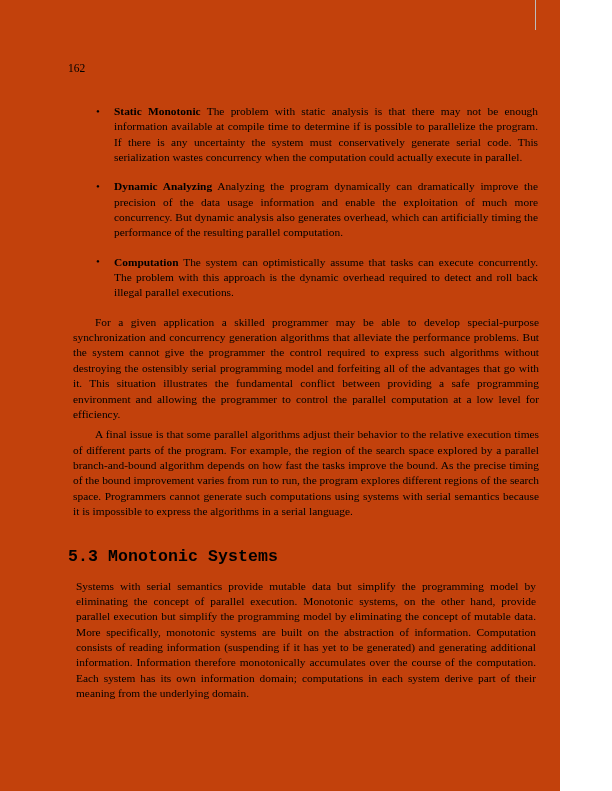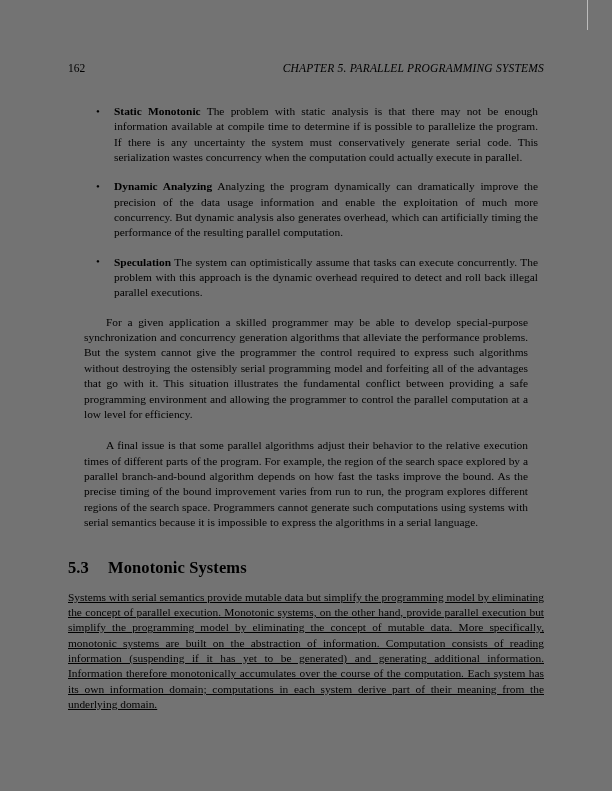--- a/index.html
+++ b/index.html
@@ -2,23 +2,23 @@
 <html><head>
 <meta charset="utf-8">
 <style>
   html, body {
     margin: 0;
     padding: 0;
     background: #ffffff;
   }
   .page {
     position: relative;
-    width: 612px;
+    width: 560px;
     height: 791px;
-    background: #737373;
+    background: #c2410c;
     font-family: "Liberation Serif", serif;
     color: #000000;
     overflow: hidden;
   }
   .edge-mark {
     position: absolute;
     top: 0;
     right: 24px;
     width: 1px;
     height: 30px;
@@ -72,72 +72,70 @@
   ul.bullets li .bullet-dot {
     position: absolute;
     left: 2px;
     top: -0.5px;
     font-size: 11px;
   }
   .lead {
     font-weight: bold;
   }
   p.para {
-    margin: 16px;
+    margin: 5px;
     text-indent: 22px;
     text-align: justify;
   }
   p.para.first-after-list {
     margin-top: 4px;
   }
   p.noindent {
-    margin: 0;
+    margin: 8px;
     text-indent: 0;
     text-align: justify;
-    text-decoration: underline;
   }
   h2.section {
-    font-family: Liberation Serif, serif;
+    font-family: Liberation Mono, monospace;
     font-size: 16.5px;
     font-weight: bold;
     margin: 30px 0 14px 0;
     text-align: left;
     letter-spacing: 0.1px;
   }
   h2.section .num {
     display: inline-block;
     width: 40px;
   }
 </style>
 </head>
 <body>
 
 <div class="page">
 
   <div class="edge-mark"></div>
 
   <div class="header">
     <span class="folio">162</span>
-    <span class="running-title">CHAPTER 5.   PARALLEL PROGRAMMING SYSTEMS</span>
   </div>
 
   <div class="body">
 
     <ul class="bullets">
       <li>
         <span class="bullet-dot">•</span>
         <span class="lead">Static Monotonic</span><span> The problem with static analysis is that there may not be enough information available at compile time to determine if is possible to parallelize the program. If there is any uncertainty the system must conservatively generate serial code. This serialization wastes concurrency when the computation could actually execute in parallel.</span>
       </li>
       <li>
         <span class="bullet-dot">•</span>
         <span class="lead">Dynamic Analyzing</span><span> Analyzing the program dynamically can dramatically improve the precision of the data usage information and enable the exploitation of much more concurrency. But dynamic analysis also generates overhead, which can artificially timing the performance of the resulting parallel computation.</span>
       </li>
       <li>
         <span class="bullet-dot">•</span>
-        <span class="lead">Speculation</span><span> The system can optimistically assume that tasks can execute concurrently. The problem with this approach is the dynamic overhead required to detect and roll back illegal parallel executions.</span>
+        <span class="lead">Computation</span><span> The system can optimistically assume that tasks can execute concurrently. The problem with this approach is the dynamic overhead required to detect and roll back illegal parallel executions.</span>
       </li>
     </ul>
 
     <p class="para first-after-list">For a given application a skilled programmer may be able to develop special-purpose synchronization and concurrency generation algorithms that alleviate the performance problems. But the system cannot give the programmer the control required to express such algorithms without destroying the ostensibly serial programming model and forfeiting all of the advantages that go with it. This situation illustrates the fundamental conflict between providing a safe programming environment and allowing the programmer to control the parallel computation at a low level for efficiency.</p>
     <p class="para">A final issue is that some parallel algorithms adjust their behavior to the relative execution times of different parts of the program. For example, the region of the search space explored by a parallel branch-and-bound algorithm depends on how fast the tasks improve the bound. As the precise timing of the bound improvement varies from run to run, the program explores different regions of the search space. Programmers cannot generate such computations using systems with serial semantics because it is impossible to express the algorithms in a serial language.</p>
 
     <h2 class="section">
       <span class="num">5.3</span><span>Monotonic Systems</span>
     </h2>
 

